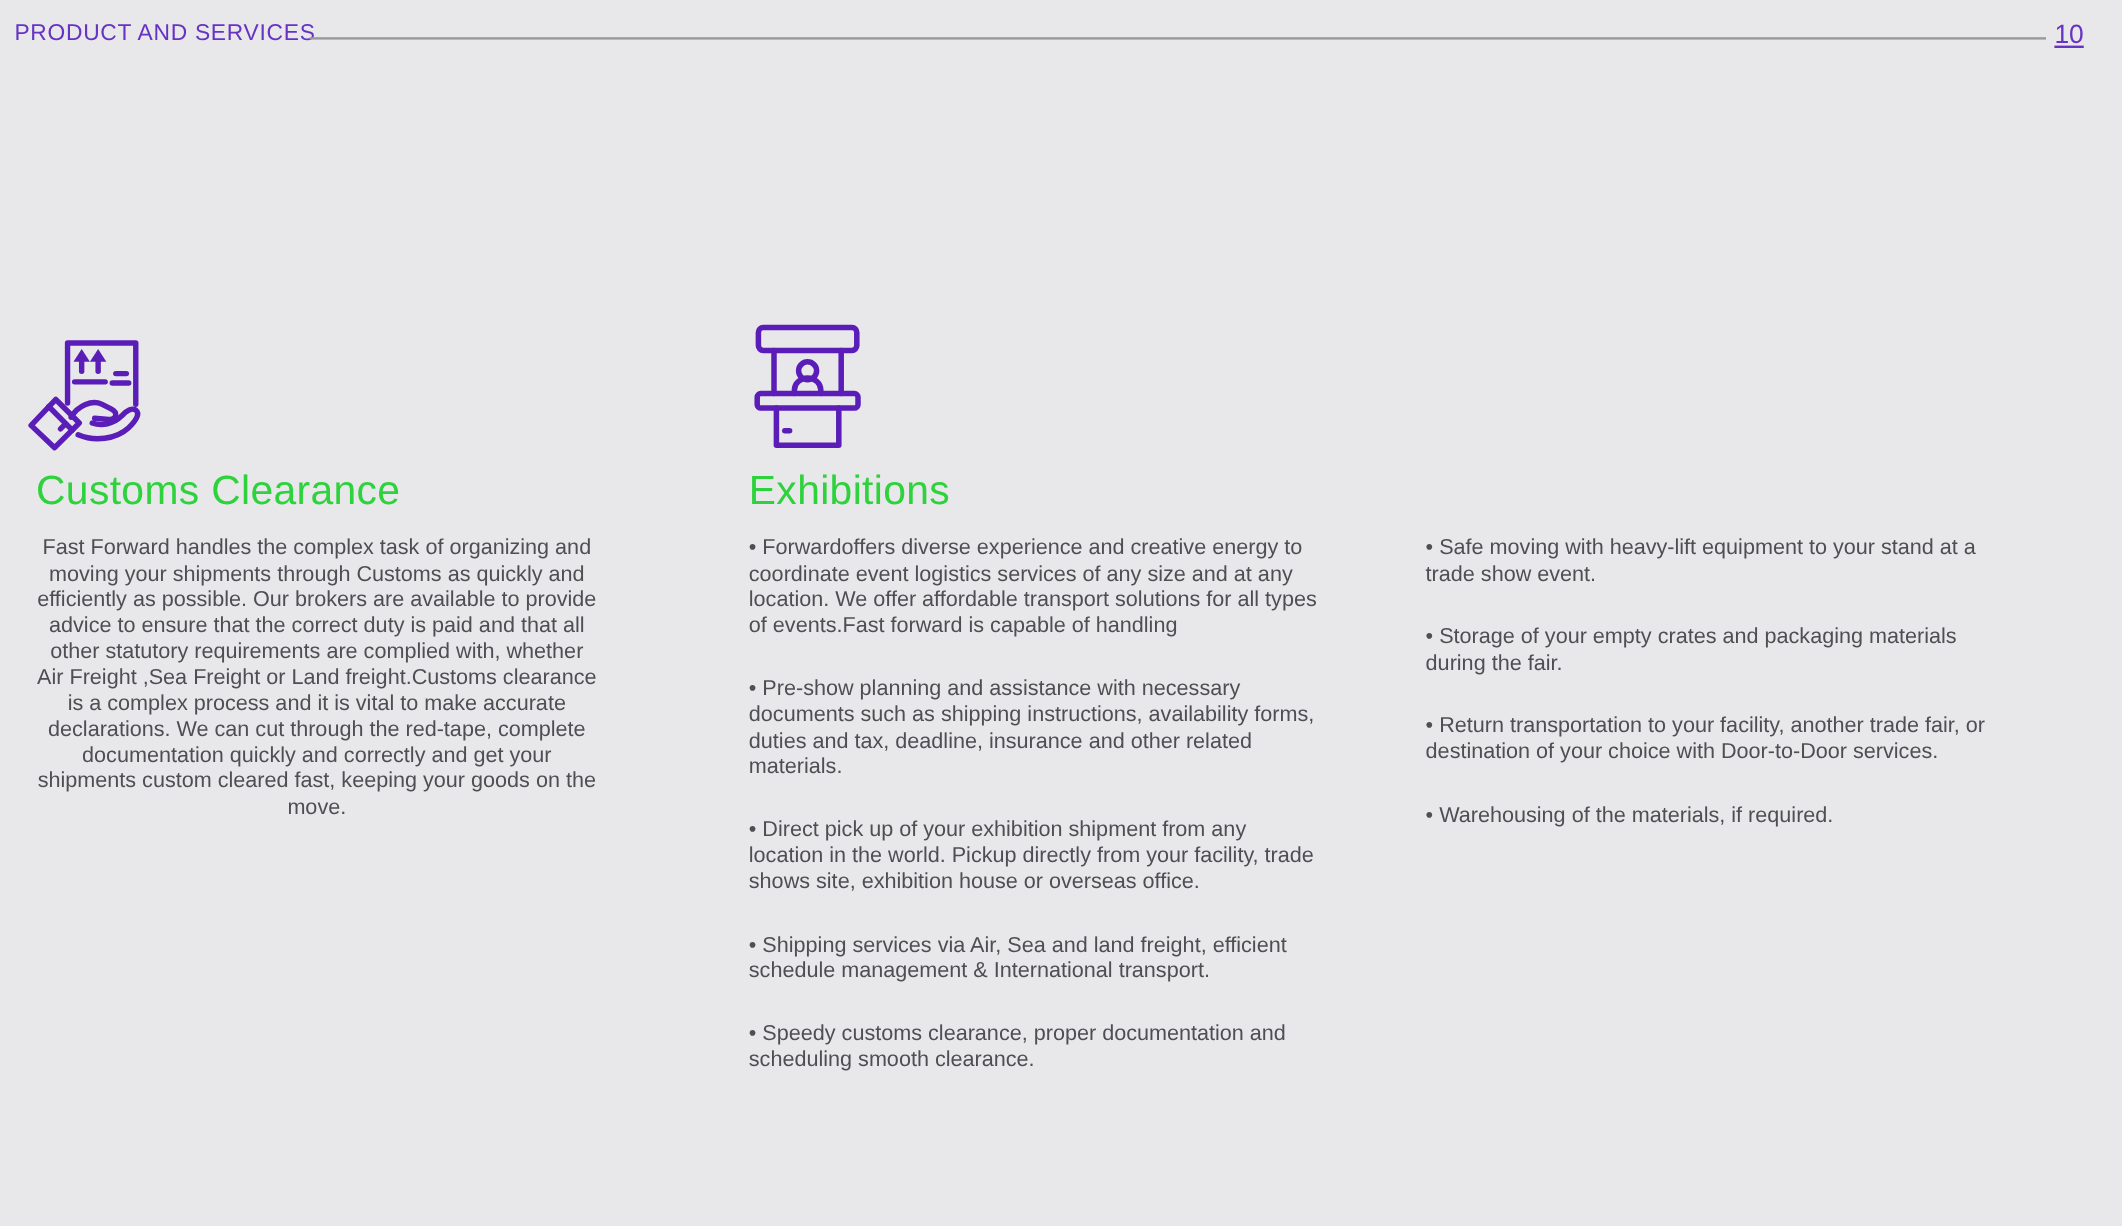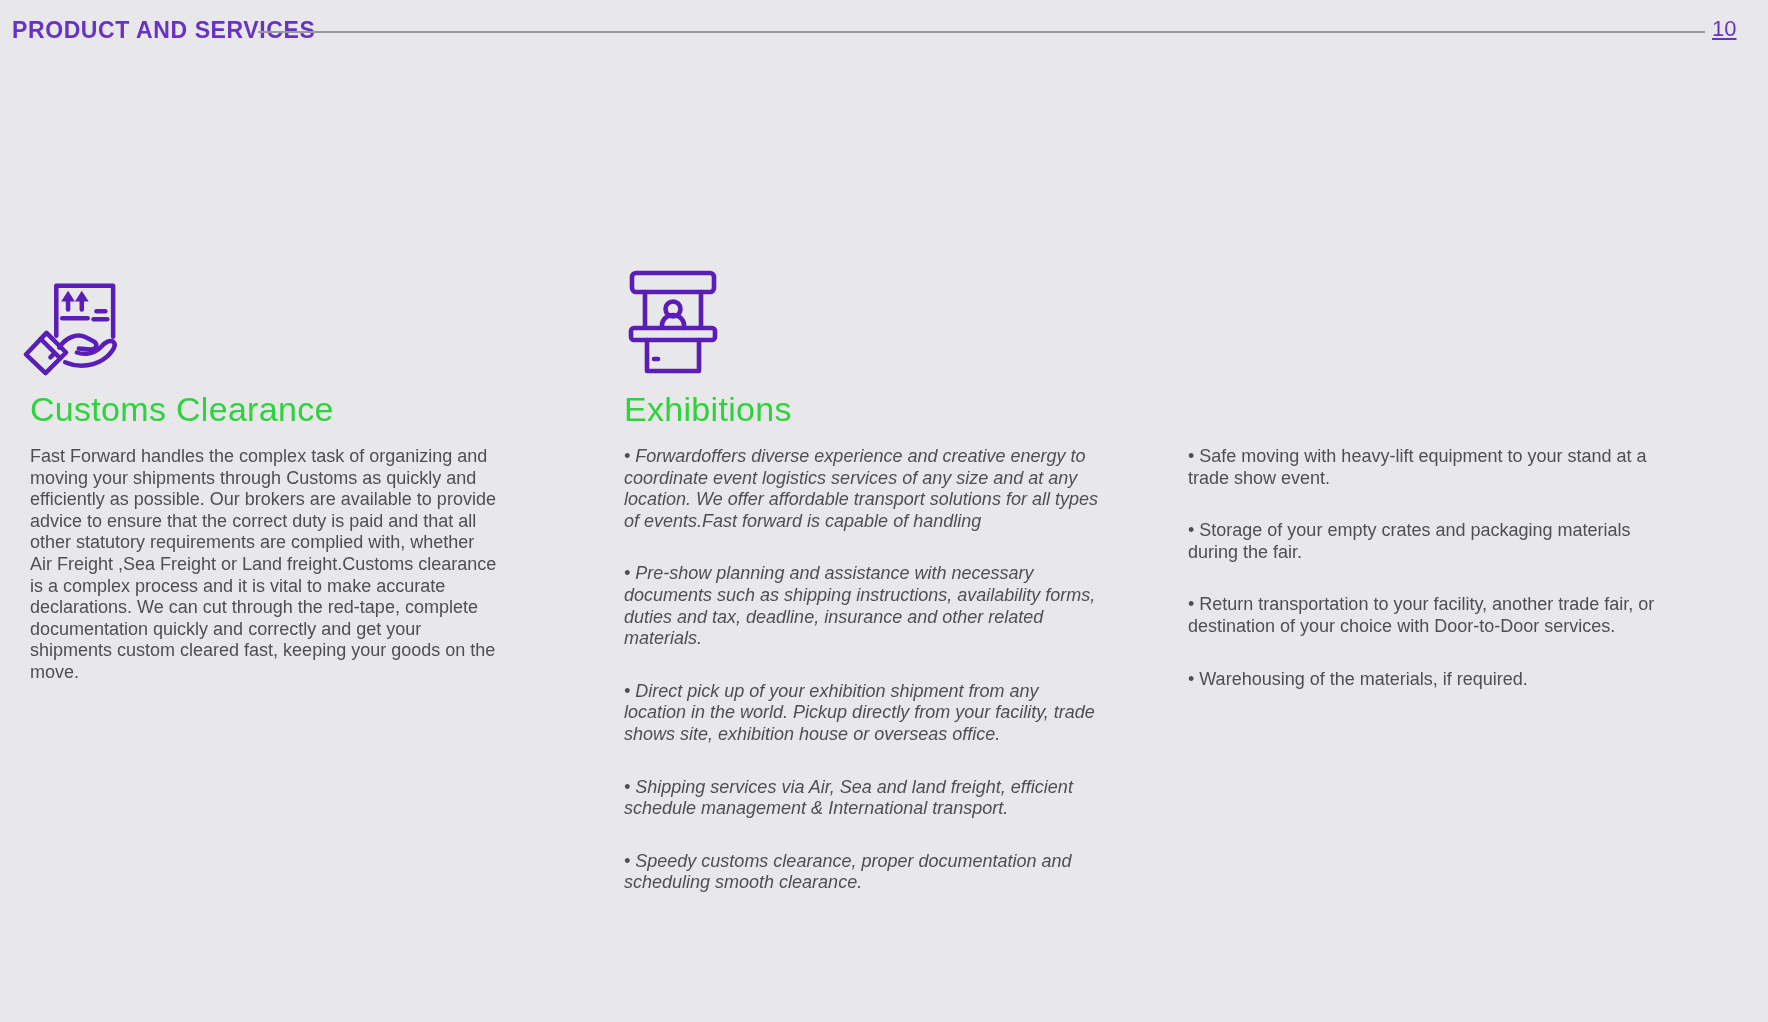--- a/index.html
+++ b/index.html
@@ -7,21 +7,21 @@
     width:1768px;height:1022px;position:relative;overflow:hidden;
     background:var(--background,#e8e8ea);
     font-family:"Liberation Sans","DejaVu Sans",sans-serif;
     color:var(--body-text,#4f4e53);
   }
   .page{position:absolute;inset:0;}
 
   
   .hdr-title{
     position:absolute;left:12px;top:17px;
-    font-size:23px;font-weight:700;letter-spacing:0.6px;
+    font-size:19px;font-weight:400;letter-spacing:0.6px;
     color:var(--purple,#6733c4);
   }
   .hdr-rule{
     position:absolute;left:258px;top:31px;width:1447px;height:2px;
     background:var(--rule,#9a9a9c);
   }
   .hdr-page-num{
     position:absolute;left:1712px;top:16px;
     font-size:22px;font-weight:500;
     color:var(--purple,#6733c4);
@@ -42,22 +42,22 @@
     font-size:34px;font-weight:400;letter-spacing:0.3px;
     color:var(--green,#2ed23c);
   }
   .sec-heading.c1{left:30px;}
   .sec-heading.c2{left:624px;}
 
   
   .col{position:absolute;top:446px;font-size:18px;line-height:21.6px;}
   .col p{margin:0 0 31px 0;}
   .col p:last-child{margin-bottom:0;}
-  .col-1{left:30px;width:468px;}
-  .col-2{left:624px;width:478px;font-style:italic;}
+  .col-1{left:30px;width:468px;text-align:center;}
+  .col-2{left:624px;width:478px;}
   .col-3{left:1188px;width:474px;}
 </style>
 </head>
 <body style="background: rgb(232, 232, 234);">
 
 <div class="page">
 
   <div class="hdr-title">PRODUCT AND SERVICES</div>
   <div class="hdr-rule"></div>
   <div class="hdr-page-num">10</div>

